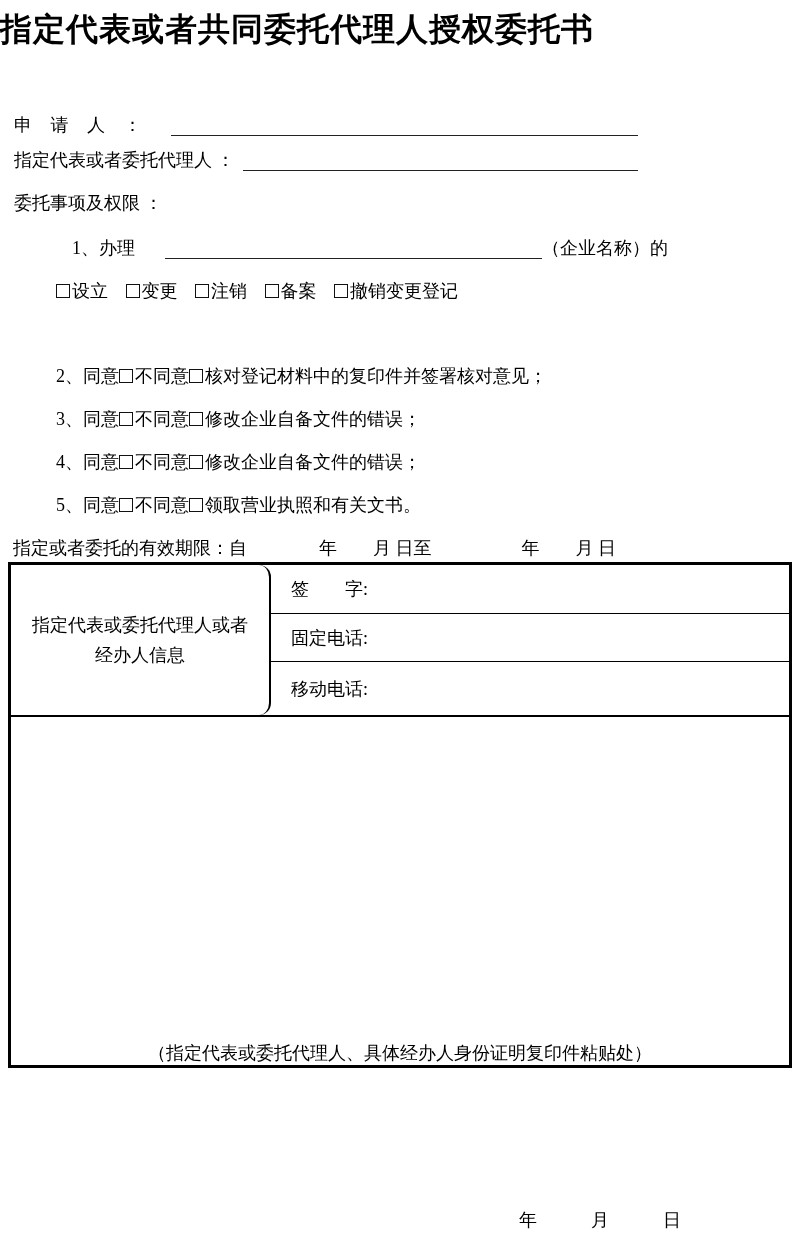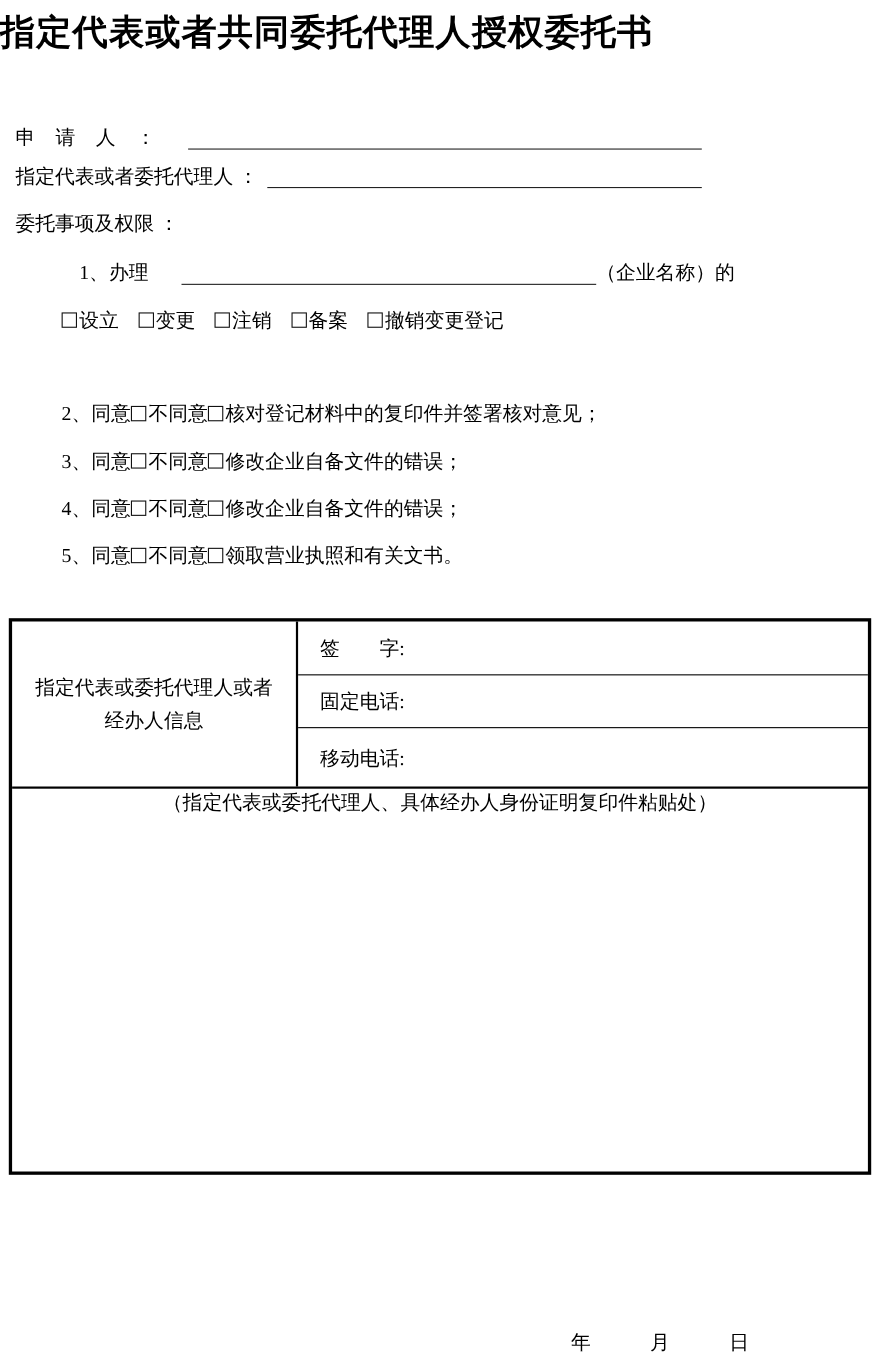--- a/index.html
+++ b/index.html
@@ -48,29 +48,30 @@
     grid-template-columns:260px 1fr;
     grid-template-rows:49px 48px 53px 1fr;
   }
   .cell-left {
     grid-column:1; grid-row:1 / 4;
     border-right:2px solid #000;
     display:flex; flex-direction:column;
     align-items:center; justify-content:center;
     text-align:center;
     line-height:30px;
+    border-radius:12px;
   }
   .cell-row { display:flex; align-items:center; padding-left:20px; white-space:pre; }
   .cell-row.r1 { grid-column:2; grid-row:1; border-bottom:1px solid #000; }
   .cell-row.r2 { grid-column:2; grid-row:2; border-bottom:1px solid #000; }
   .cell-row.r3 { grid-column:2; grid-row:3; }
   .cell-paste {
     grid-column:1 / 3; grid-row:4;
     border-top:2px solid #000;
-    display:flex; align-items:flex-start; justify-content:center;
+    display:flex; align-items:flex-end; justify-content:center;
     text-align:center;
   }
   .footer-note { white-space:pre; }
   .date-line { white-space:pre;margin-left:45px; }
 </style>
 </head>
 <body>
 
 <div class="page">
 
@@ -111,20 +112,21 @@
   <div class="abs" style="top:407px; left:56px; white-space:nowrap;">
     <span>3、同意</span><span class="cb"></span><span>不同意</span><span class="cb"></span><span>修改企业自备文件的错误；</span>
   </div>
   <div class="abs" style="top:450px; left:56px; white-space:nowrap;">
     <span>4、同意</span><span class="cb"></span><span>不同意</span><span class="cb"></span><span>修改企业自备文件的错误；</span>
   </div>
   <div class="abs" style="top:493px; left:56px; white-space:nowrap;">
     <span>5、同意</span><span class="cb"></span><span>不同意</span><span class="cb"></span><span>领取营业执照和有关文书。</span>
   </div>
 
+  <div class="abs" style="top:536px; left:13px; white-space:pre;">指定或者委托的有效期限：自　　　　年　　月 日至　　　　　年　　月 日</div>
 
   <div class="abs info-table">
     <div class="cell-left">
       <div>指定代表或委托代理人或者</div>
       <div>经办人信息</div>
     </div>
     <div class="cell-row r1">签　　字:</div>
     <div class="cell-row r2">固定电话:</div>
     <div class="cell-row r3">移动电话:</div>
     <div class="cell-paste">

